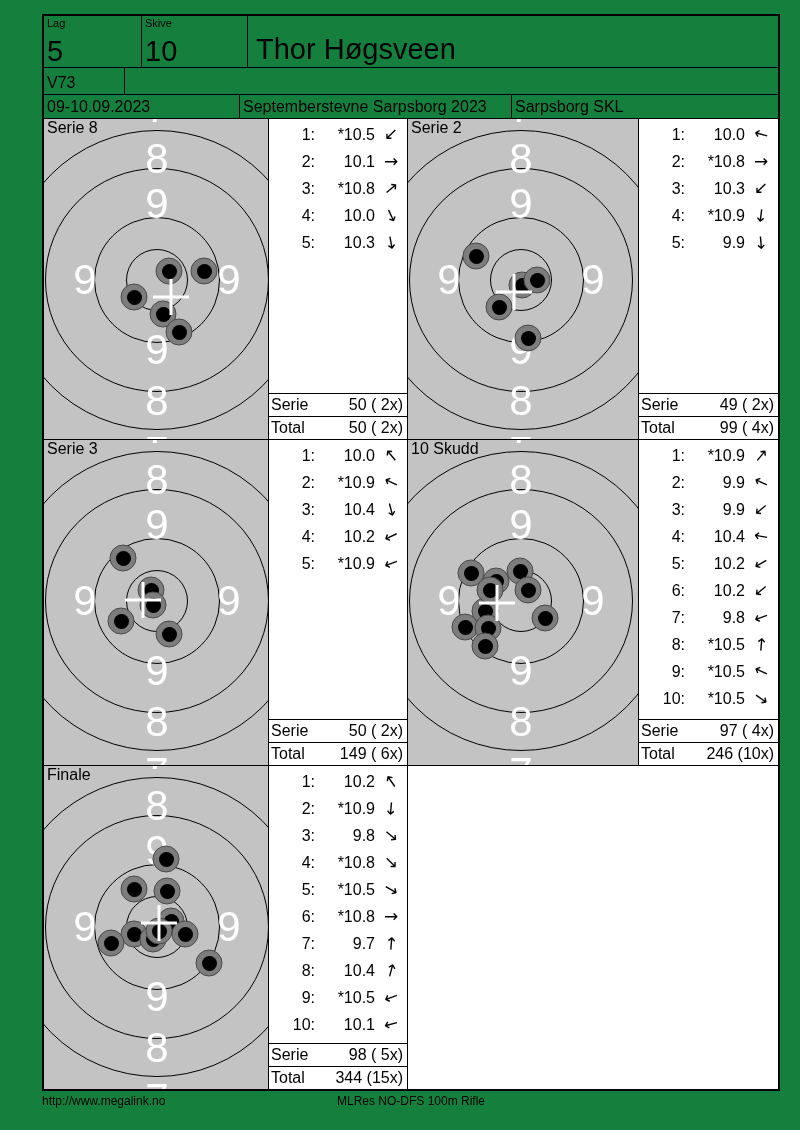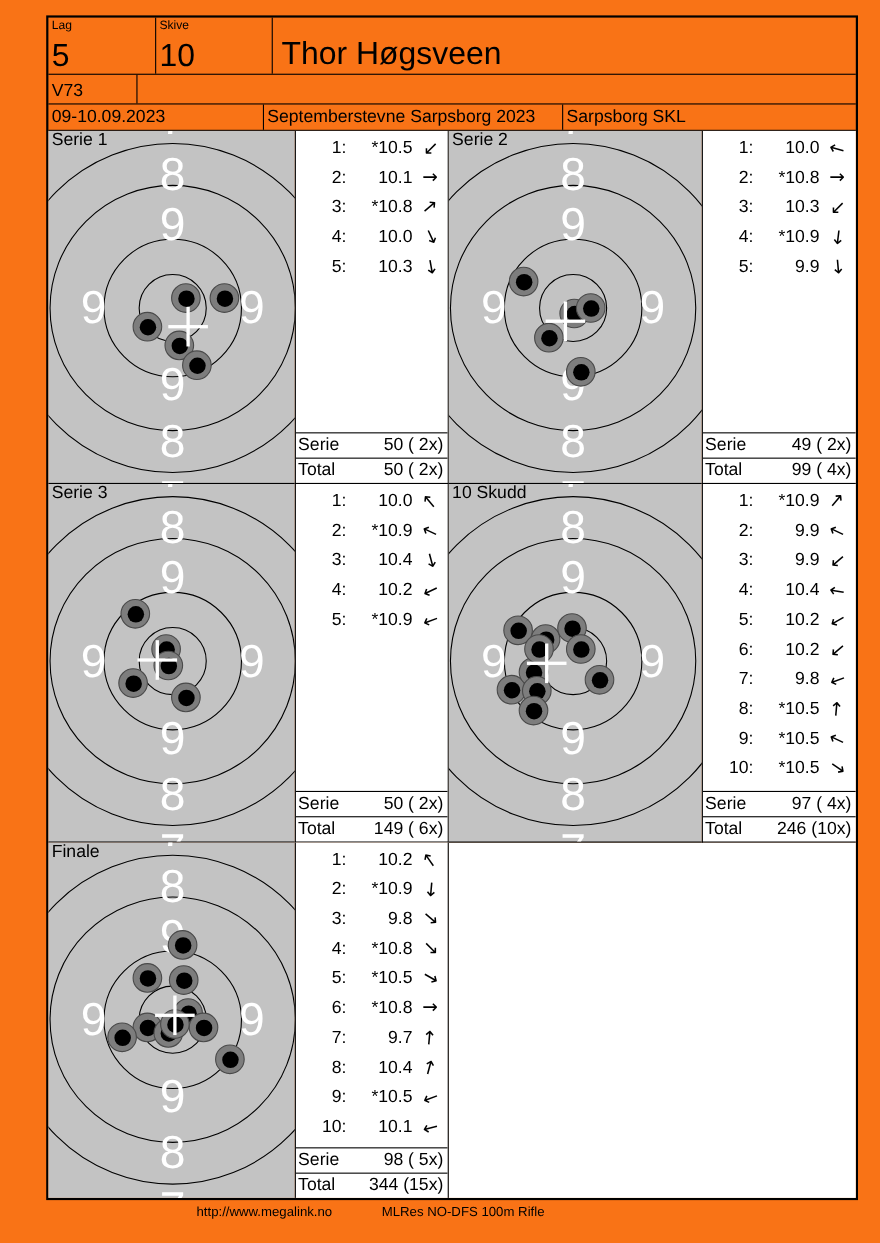--- a/index.html
+++ b/index.html
@@ -1,16 +1,16 @@
 <!DOCTYPE html>
 <html><head>
 <meta charset="utf-8">
 <style>
   html,body{margin:0;padding:0;background:#fff;}
-  .sheet{position:relative;width:800px;height:1130px;background:#f97316;
+  .sheet{position:relative;width:800px;height:1130px;background:#15803d;
          font-family:"Liberation Sans",sans-serif;color:#000;overflow:hidden;text-decoration:underline;}
   .doc{position:absolute;left:42px;top:14px;width:738px;height:1077px;
        border:2px solid #000;box-sizing:border-box;}
   
   .hrow{display:flex;box-sizing:border-box;border-bottom:1px solid #000;}
   .hr1{height:52px;}
   .hr2{height:27px;font-size:16px;}
   .hr3{height:24px;font-size:16px;}
   .hc{position:relative;box-sizing:border-box;border-right:1px solid #000;overflow:hidden;}
   .hc.nob{border-right:none;}
@@ -48,21 +48,21 @@
   .sno{width:46px;text-align:right;}
   .sval{width:60px;text-align:right;}
   .sarr{width:32px;text-align:center;}
   .sarr .ag{display:inline-block;font-size:17px;line-height:1;font-family:"DejaVu Sans",sans-serif;}
   .tot{position:absolute;bottom:0;left:0;right:0;}
   .trow{height:23px;border-top:1px solid #000;display:flex;justify-content:space-between;
         align-items:center;font-size:16px;padding:0 4px 0 2px;box-sizing:border-box;}
   
   .footer{position:absolute;left:42px;top:1094px;width:738px;display:flex;
           align-items:flex-start;font-size:12px;}
-  .footer .fl{width:240px;text-align:right;margin-left:20px;}
+  .footer .fl{width:240px;text-align:left;}
   .footer .fc{flex:1;text-align:center;}
   .footer .fr{width:240px;text-align:right;margin-top:36px;}
 </style>
 </head>
 <body>
 
 <div class="sheet">
   <div class="doc">
 
     <div class="hrow hr1">
@@ -93,21 +93,21 @@
       <div class="hc" style="width:272px;">
         <span class="cellv">Septemberstevne Sarpsborg 2023</span>
       </div>
       <div class="hc nob" style="flex:1;">
         <span class="cellv">Sarpsborg SKL</span>
       </div>
     </div>
 
     <div class="grid" id="panels">
         <div class="tcell" style="background: rgb(195, 195, 195);">
-          <div class="tlabel">Serie 1</div>
+          <div class="tlabel">Serie 8</div>
           <div class="ring" style="left: 113px; top: 161px; width: 60px; height: 60px;"></div>
           <div class="ring" style="left: 113px; top: 161px; width: 124px; height: 124px;"></div>
           <div class="ring" style="left: 113px; top: 161px; width: 222px; height: 222px;"></div>
           <div class="ring" style="left: 113px; top: 161px; width: 298px; height: 298px;"></div>
           <span class="rnum" style="left: 113px; top: -11px;">7</span>
           <span class="rnum" style="left: 113px; top: 40px;">8</span>
           <span class="rnum" style="left: 113px; top: 85px;">9</span>
           <span class="rnum" style="left: 41px; top: 161px;">9</span>
           <span class="rnum" style="left: 185px; top: 161px;">9</span>
           <span class="rnum" style="left: 113px; top: 231px;">9</span>

